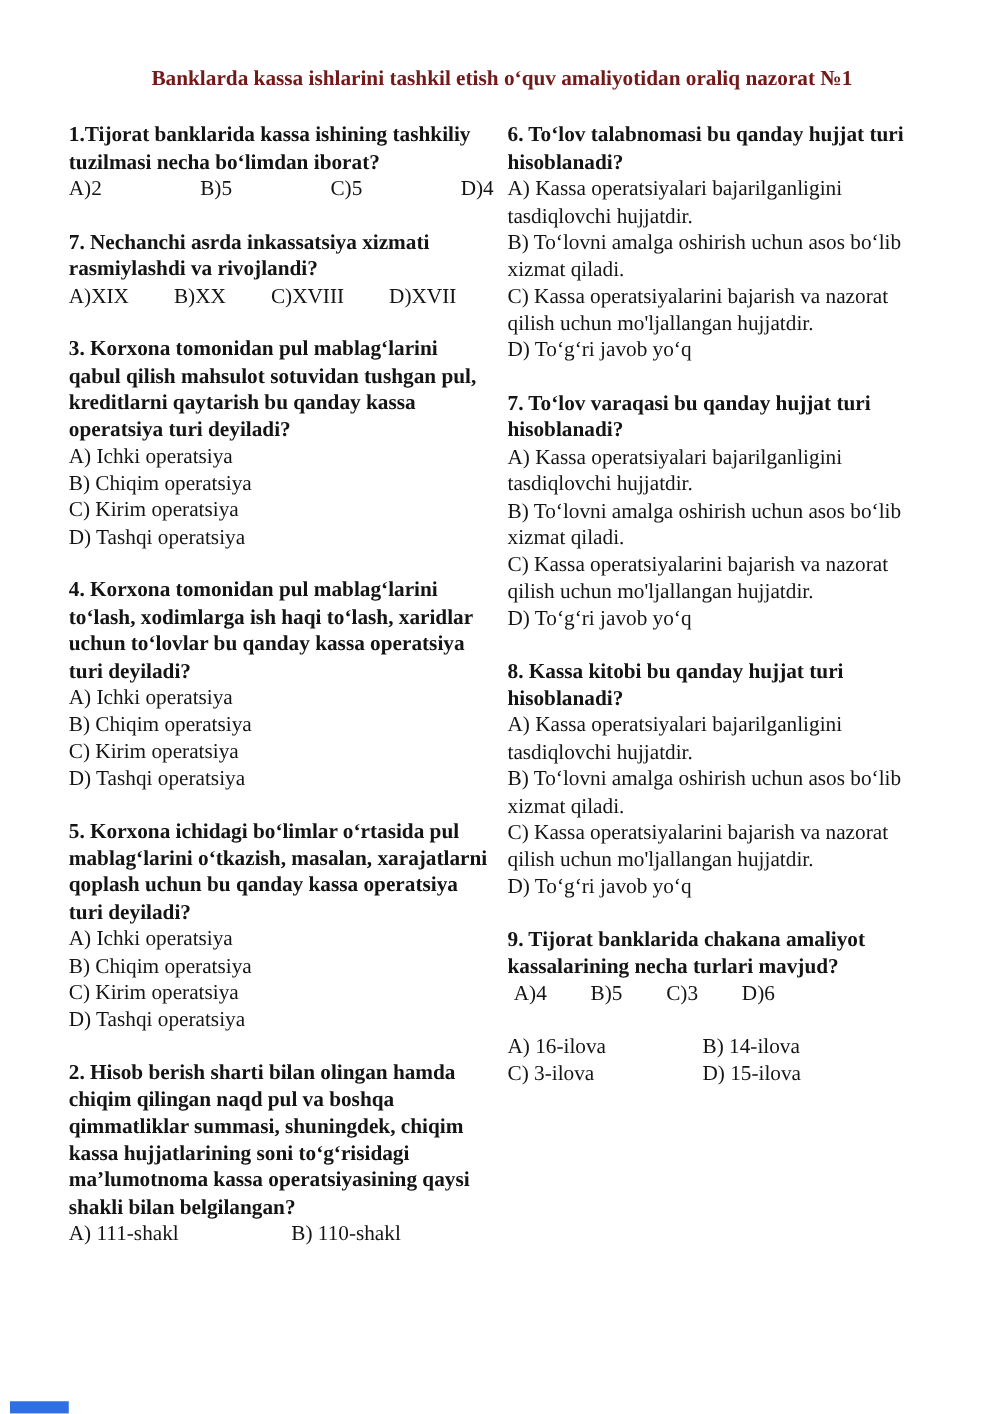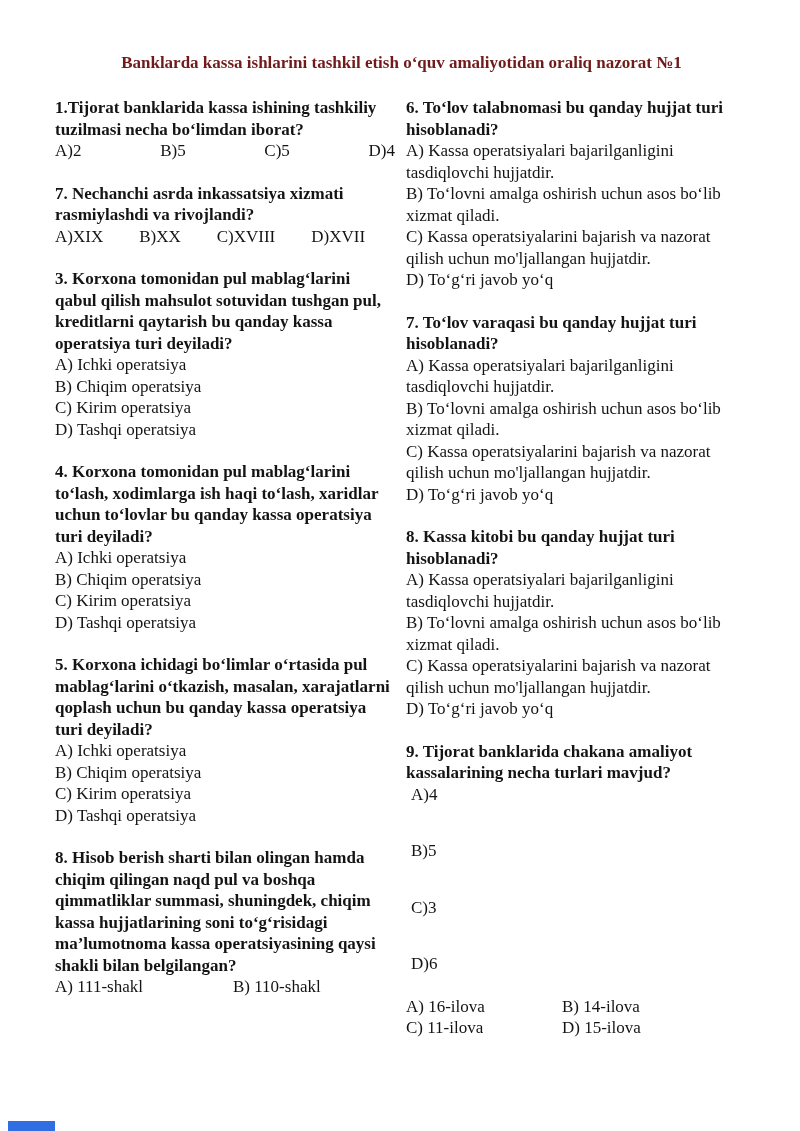--- a/index.html
+++ b/index.html
@@ -30,21 +30,21 @@
   .col-left  { width: 340px; flex: 0 0 340px; }
   .col-right { width: 342px; flex: 0 0 342px; }
   .q { margin: 0 0 21px 0; }
   .qt { margin: 0; font-weight: bold; }
   .opts { margin: 0; }
   .opt { margin: 0; font-weight: normal; }
   .opts.inline { display: flex; }
   .opts.gap42 { gap: 42px; justify-content: space-between; }
   .opts.gap36 { gap: 36px; }
   .opts.gap35 { gap: 35px; }
-  .opts.indent4 { padding-left: 5px; flex-direction: column; }
+  .opts.indent4 { padding-left: 5px; }
   .opts.grid2 { display: grid; }
   .opts.cols178 { grid-template-columns: 178px auto; }
   .opts.cols156 { grid-template-columns: 156px auto; }
   .footer-mark {
     position: absolute;
     left: 8px;
     bottom: 0;
     width: 47px;
     height: 10px;
     background: var(--footer_mark, #2f6fe3);
@@ -105,21 +105,21 @@
         <p class="qt">5. Korxona ichidagi bo‘limlar o‘rtasida pul mablag‘larini o‘tkazish, masalan, xarajatlarni qoplash uchun bu qanday kassa operatsiya turi deyiladi?</p>
         <div class="opts stacked">
           <p class="opt">A) Ichki operatsiya</p>
           <p class="opt">B) Chiqim operatsiya</p>
           <p class="opt">C) Kirim operatsiya</p>
           <p class="opt">D) Tashqi operatsiya</p>
         </div>
       </section>
 
       <section class="q">
-        <p class="qt">8. Hisob berish sharti bilan olingan hamda chiqim qilingan naqd pul va boshqa qimmatliklar summasi, shuningdek, chiqim kassa hujjatlarining soni to‘g‘risidagi ma’lumotnoma kassa operatsiyasining qaysi shakli bilan belgilangan?</p>
+        <p class="qt">2. Hisob berish sharti bilan olingan hamda chiqim qilingan naqd pul va boshqa qimmatliklar summasi, shuningdek, chiqim kassa hujjatlarining soni to‘g‘risidagi ma’lumotnoma kassa operatsiyasining qaysi shakli bilan belgilangan?</p>
         <div class="opts grid2 cols178">
           <span class="opt">A) 111-shakl</span>
           <span class="opt">B) 110-shakl</span>
         </div>
       </section>
 
     </div>
 
     <div class="col col-right">
 
@@ -160,21 +160,21 @@
           <span class="opt">B)5</span>
           <span class="opt">C)3</span>
           <span class="opt">D)6</span>
         </div>
       </section>
 
       <section class="q">
         <div class="opts grid2 cols156">
           <span class="opt">A) 16-ilova</span>
           <span class="opt">B) 14-ilova</span>
-          <span class="opt">C) 11-ilova</span>
+          <span class="opt">C) 3-ilova</span>
           <span class="opt">D) 15-ilova</span>
         </div>
       </section>
 
     </div>
 
   </div>
 
   <div class="footer-mark"></div>
 

